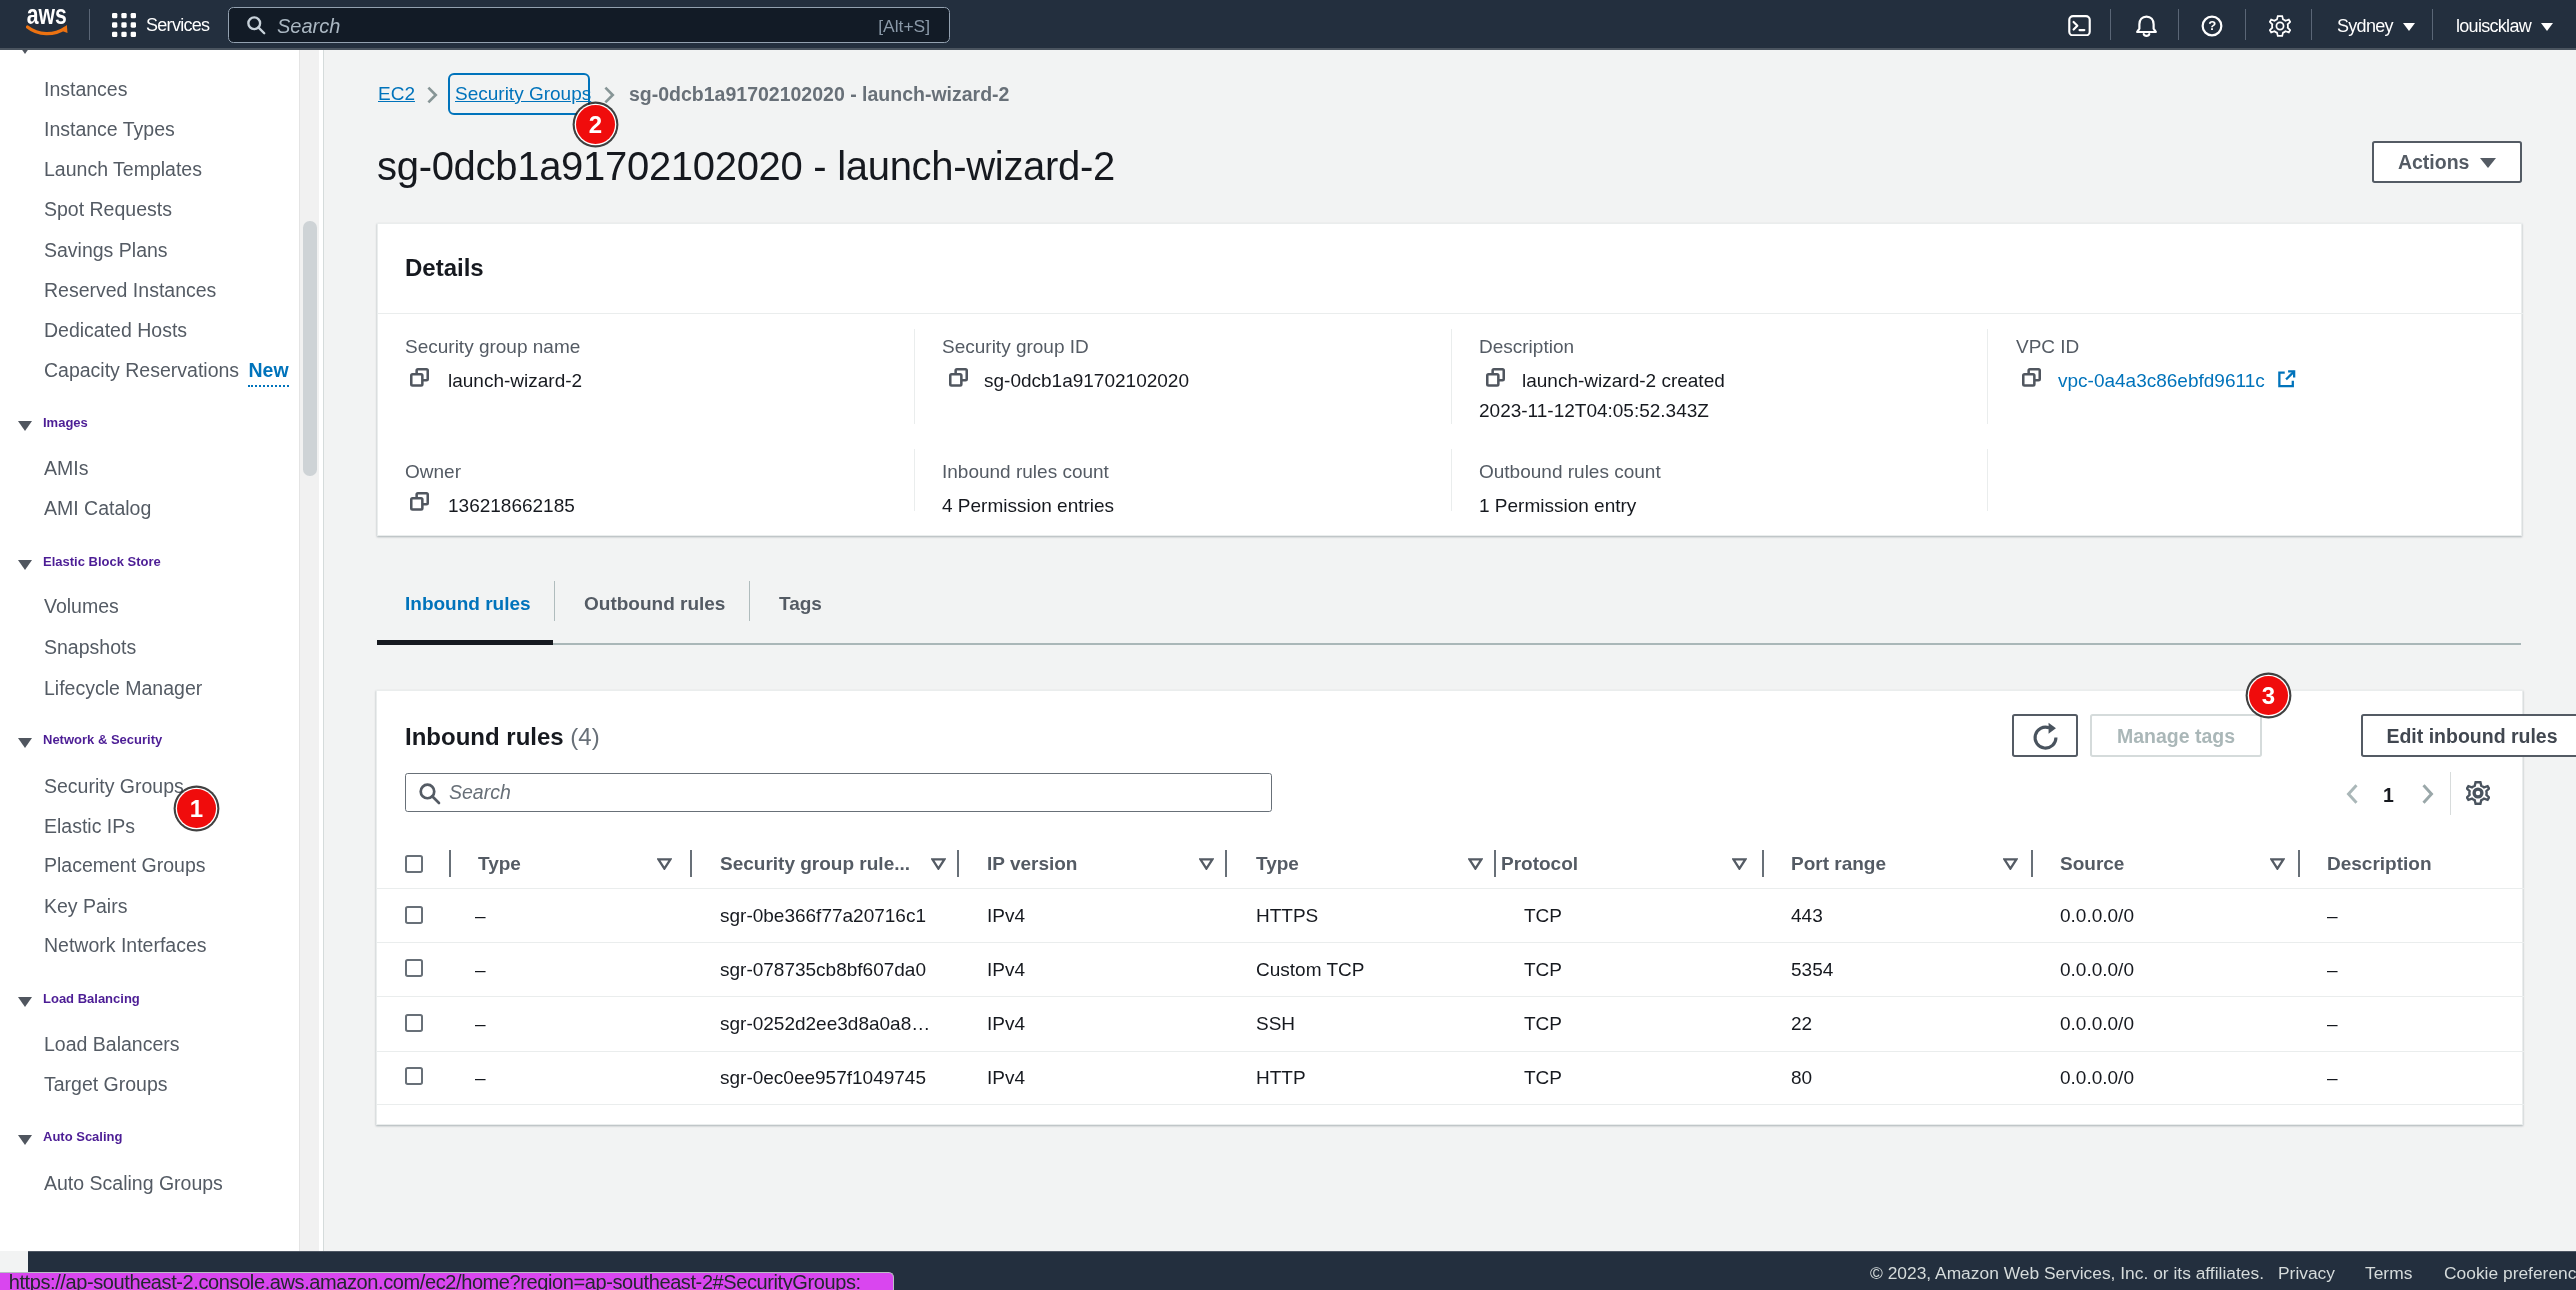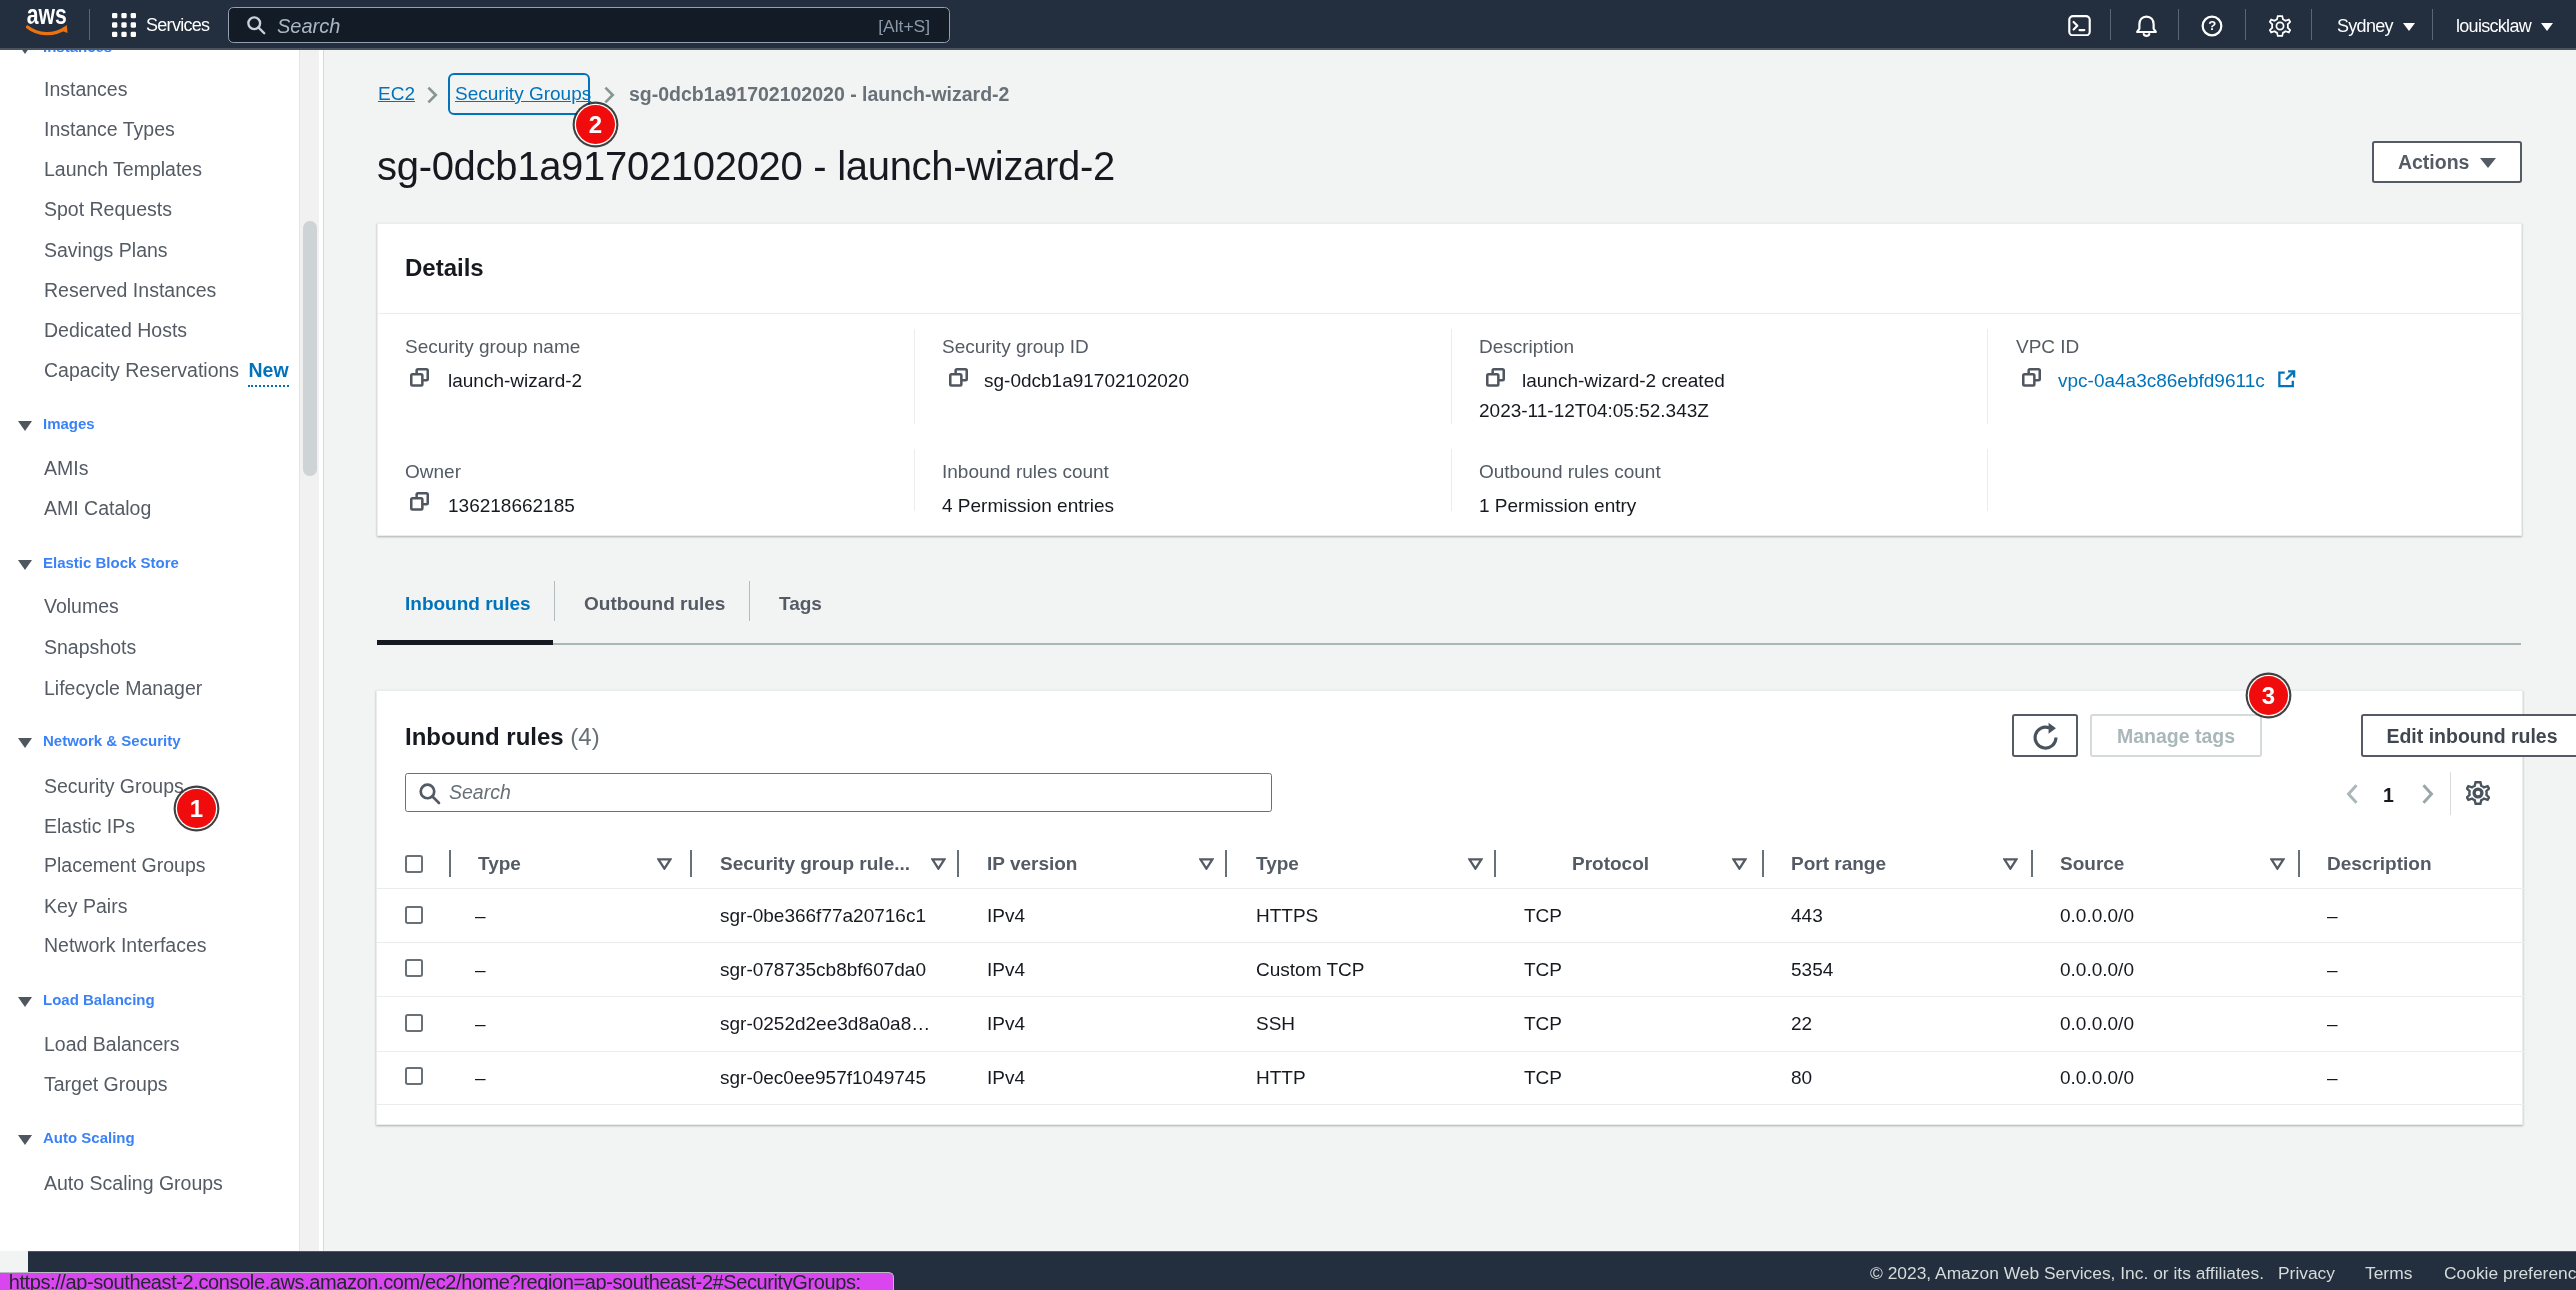--- a/index.html
+++ b/index.html
@@ -16,21 +16,21 @@
   #navsearch .ph { position:absolute; left:48px; top:6.7px; font-size:20px; font-style:italic; color:#aab7c2; }
   #navsearch .alt { position:absolute; right:19px; top:8px; font-size:17.4px; color:#8a99a8; }
   .navicon { position:absolute; top:12px; }
   #sydney { position:absolute; left:2337px; top:16px; font-size:18px; letter-spacing:-0.7px; color:#fff; white-space:nowrap; }
   #louis { position:absolute; left:2456px; top:16px; font-size:18px; letter-spacing:-0.7px; color:#fff; white-space:nowrap; }
   .navcaret { display:inline-block; width:0; height:0; border-left:6px solid transparent; border-right:6px solid transparent; border-top:8px solid #fff; margin-left:10px; position:relative; top:-1.3px; }
   
   #sidebar { position:absolute; left:0; top:50px; width:324px; height:1201px; background:#fff; border-right:1.3px solid #d5dbdb; overflow:hidden; z-index:10; }
   #sidescroll { position:absolute; left:299px; top:0; width:20px; height:1201px; background:#f1f1f1; border-left:0.7px solid #e4e4e4; }
   #sidethumb { position:absolute; left:303px; top:171px; width:14px; height:255px; background:#ced3d6; border-radius:6.7px; }
-  .sgroup { position:absolute; left:43px; font-size:15px; font-weight:bold; color:#3b82f6; white-space:nowrap; }
+  .sgroup { position:absolute; left:43px; font-size:13px; font-weight:bold; color:#4c1d95; white-space:nowrap; }
   .sgroup .tri { position:absolute; left:-25px; top:6px; width:0; height:0; border-left:7.4px solid transparent; border-right:7.4px solid transparent; border-top:10px solid #50565f; }
   .sitem { position:absolute; left:44px; font-size:19.5px; color:#545b64; white-space:nowrap; }
   .newbadge { color:#0073bb; font-weight:bold; border-bottom:2px dotted #0073bb; padding-bottom:4px; margin-left:9.4px; }
   
   .rbadge { position:absolute; width:39px; height:39px; border-radius:50%; background:#f00c0c; box-shadow:0 0 0 1.3px #ffffff, 0 0 0 3.4px rgba(32,32,32,0.85); color:#fff; font-size:24px; font-weight:bold; text-align:center; line-height:39px; z-index:40; }
   
   #crumbs { position:absolute; left:378px; top:83px; font-size:19px; color:#545b64; }
   a.bluelink { color:#0073bb; text-decoration:underline; }
   #sgfocus { position:absolute; left:448px; top:73px; width:142px; height:42px; border:2px solid #0073bb; border-radius:6px; }
   .crumbchev { position:absolute; top:2.7px; }
@@ -295,21 +295,21 @@
       <path d="M20 2 L24 2 L25.5 8 A12.5 12.5 0 0 1 30 10.5 L36 8.5 L38.5 12.5 L34 17 A12.5 12.5 0 0 1 34 23 L38.5 27.5 L36 31.5 L30 29.5 A12.5 12.5 0 0 1 25.5 32 L24 38 L16 38 L14.5 32 A12.5 12.5 0 0 1 10 29.5 L4 31.5 L1.5 27.5 L6 23 A12.5 12.5 0 0 1 6 17 L1.5 12.5 L4 8.5 L10 10.5 A12.5 12.5 0 0 1 14.5 8 L16 2 Z" fill="none" stroke="#49535e" stroke-width="4"></path>
       <circle cx="20" cy="20" r="6.5" fill="none" stroke="#49535e" stroke-width="5.5"></circle>
     </svg>
   </div>
 
   <div class="cbox" style="left:28px; top:164px;"></div>
   <div class="th" style="left:101px; top:162px;">Type</div>
   <div class="th" style="left:343px; top:162px;">Security group rule...</div>
   <div class="th" style="left:610px; top:162px;">IP version</div>
   <div class="th" style="left:879px; top:162px;">Type</div>
-  <div class="th" style="left:1195px; top:162px;">Protocol</div>
+  <div class="th" style="left:1124px; top:162px;">Protocol</div>
   <div class="th" style="left:1414px; top:162px;">Port range</div>
   <div class="th" style="left:1683px; top:162px;">Source</div>
   <div class="th" style="left:1950px; top:162px;">Description</div>
   <div class="hdiv" style="left:72px;"></div>
   <div class="hdiv" style="left:313px;"></div>
   <div class="hdiv" style="left:580px;"></div>
   <div class="hdiv" style="left:848px;"></div>
   <div class="hdiv" style="left:1117px;"></div>
   <div class="hdiv" style="left:1385px;"></div>
   <div class="hdiv" style="left:1654px;"></div>

